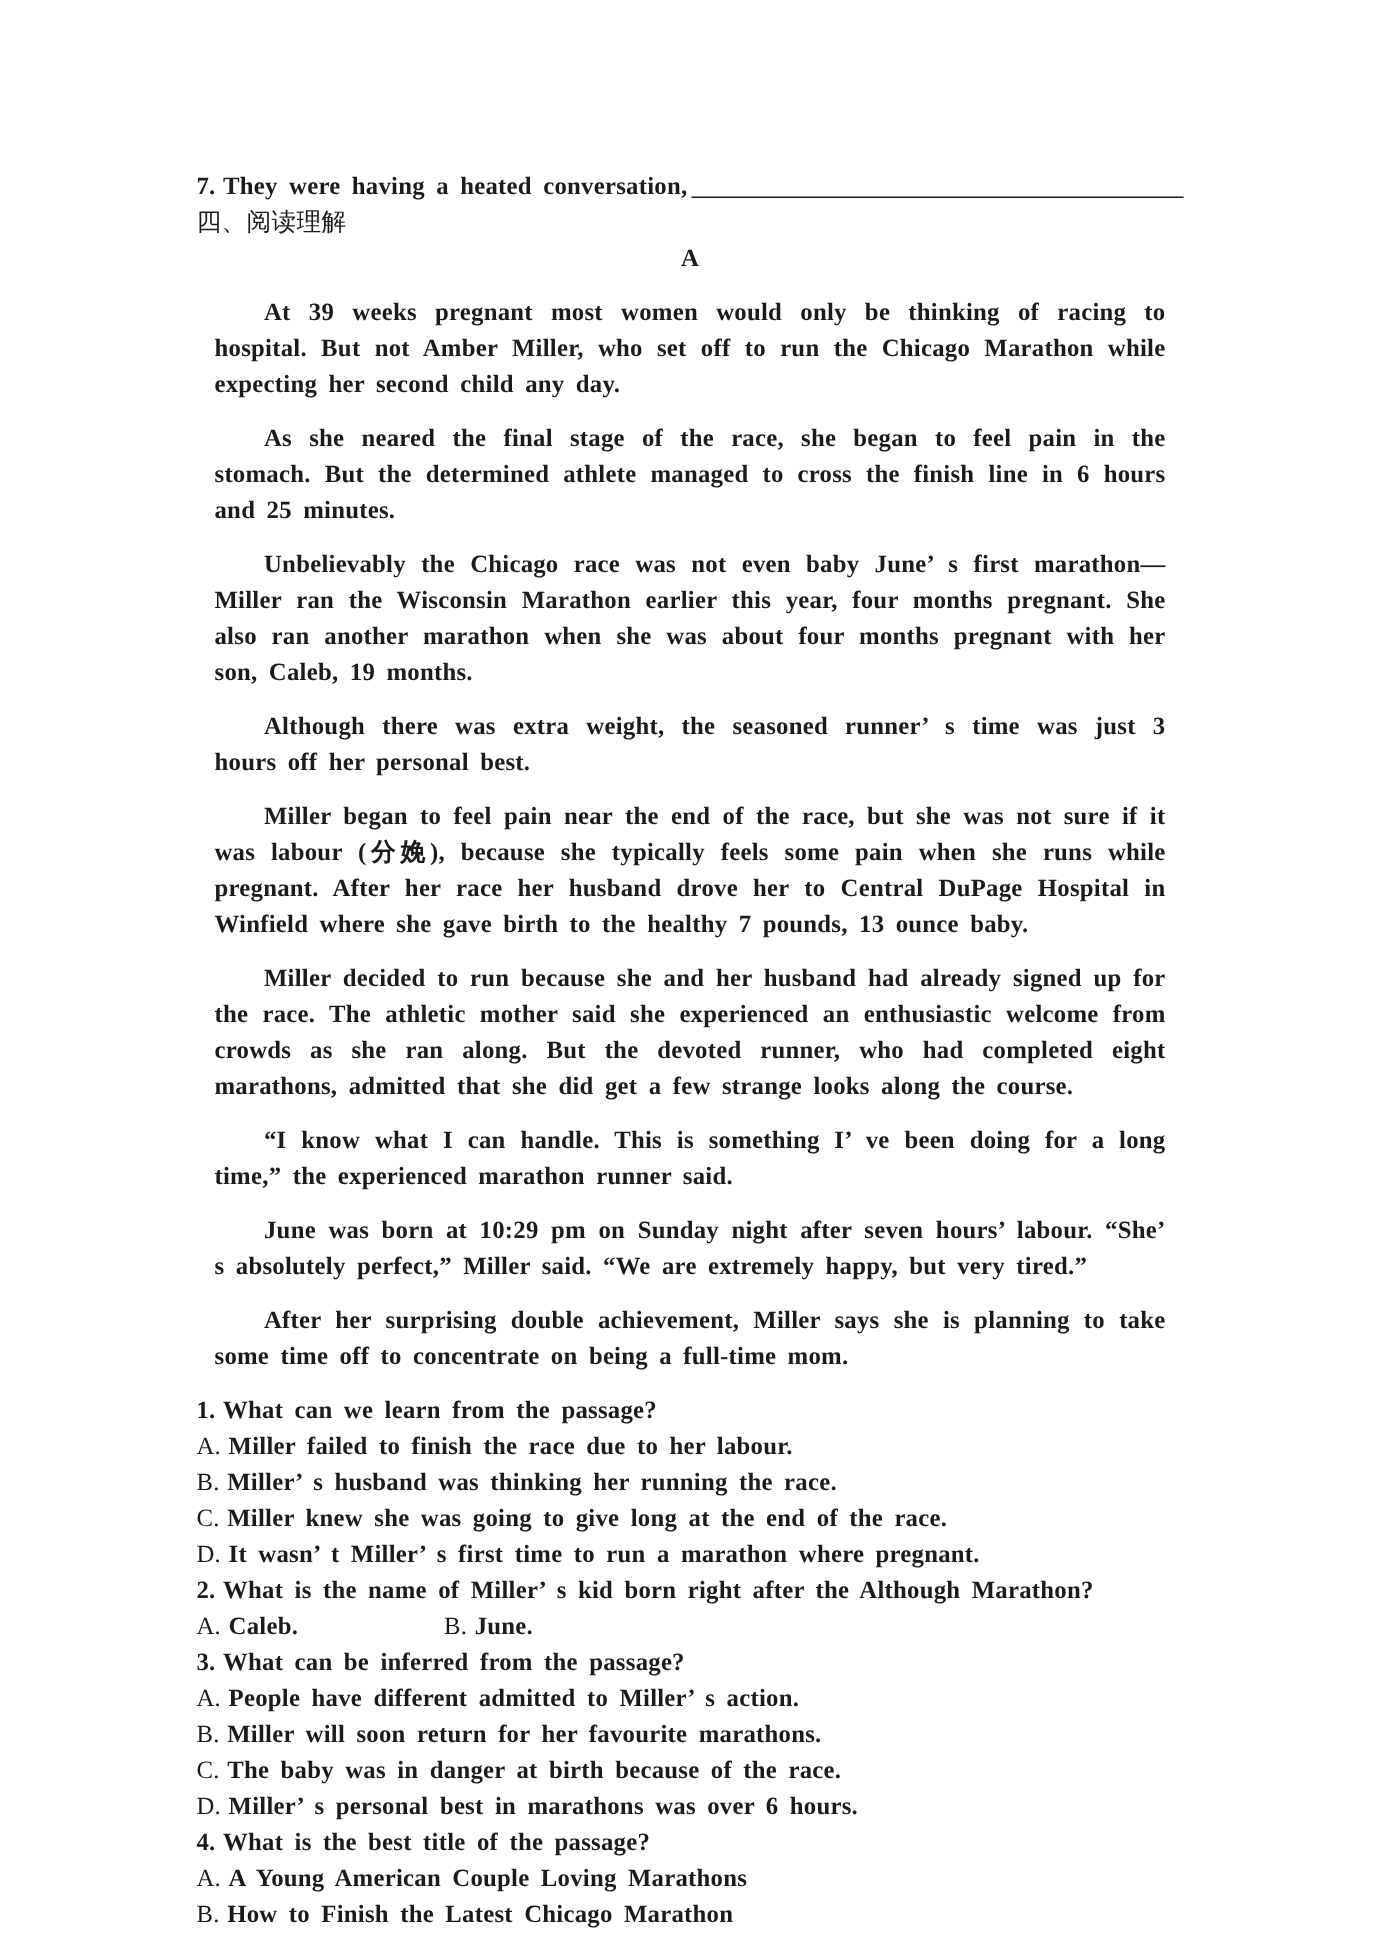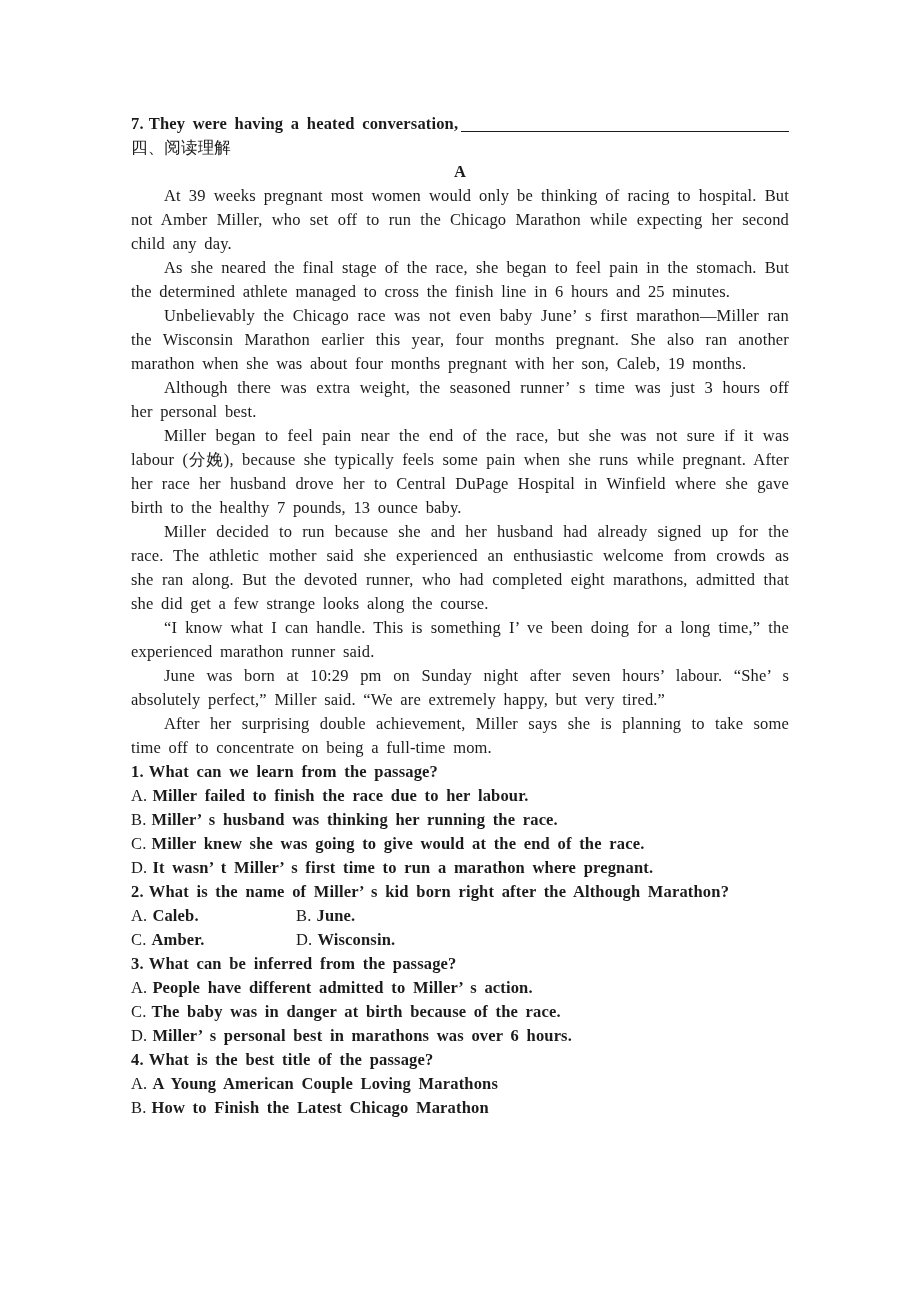--- a/index.html
+++ b/index.html
@@ -23,21 +23,21 @@
   .q-text, .opt-text { margin-left: 5px; font-weight: bold; }
   .blank-row { display: flex; align-items: stretch; }
   .blank { flex: 1 1 auto; position: relative; min-width: 60px; }
   .blank::after {
     content: "";
     position: absolute;
     left: 3px; right: 0; bottom: 4px;
     border-bottom: 1.4px solid #1b1b1b;
   }
   .passage-label { text-align: center; font-weight: 700; }
-  .para { margin: 0; text-indent: 2em; text-align: justify; }
+  .para { margin: 12px; text-indent: 2em; text-align: justify; font-weight: bold; }
   .opt-row { display: flex; gap: 20px; }
   .opt-row .opt:first-child { width: 145px; flex: 0 0 145px; }
   .qline, .opt { min-height: 24px; }
 </style>
 </head>
 <body>
 
 <div class="page">
 
   <div class="line blank-row">
@@ -61,37 +61,34 @@
       <p class="para">“I know what I can handle. This is something I’ ve been doing for a long time,” the experienced marathon runner said.</p>
       <p class="para">June was born at 10:29 pm on Sunday night after seven hours’ labour. “She’ s absolutely perfect,” Miller said. “We are extremely happy, but very tired.”</p>
       <p class="para">After her surprising double achievement, Miller says she is planning to take some time off to concentrate on being a full-time mom.</p>
     </div>
 
   <div id="questions">
       <div>
         <div class="qline"><span class="num">1.</span><span class="q-text">What can we learn from the passage?</span></div>
         <div class="opt"><span class="opt-label">A.</span><span class="opt-text">Miller failed to finish the race due to her labour.</span></div>
         <div class="opt"><span class="opt-label">B.</span><span class="opt-text">Miller’ s husband was thinking her running the race.</span></div>
-        <div class="opt"><span class="opt-label">C.</span><span class="opt-text">Miller knew she was going to give would at the end of the race.</span></div>
+        <div class="opt"><span class="opt-label">C.</span><span class="opt-text">Miller knew she was going to give long at the end of the race.</span></div>
         <div class="opt"><span class="opt-label">D.</span><span class="opt-text">It wasn’ t Miller’ s first time to run a marathon where pregnant.</span></div>
       </div>
       <div>
         <div class="qline"><span class="num">2.</span><span class="q-text">What is the name of Miller’ s kid born right after the Although Marathon?</span></div>
         <div class="opt-row">
           <div class="opt"><span class="opt-label">A.</span><span class="opt-text">Caleb.</span></div>
           <div class="opt"><span class="opt-label">B.</span><span class="opt-text">June.</span></div>
         </div>
-        <div class="opt-row">
-          <div class="opt"><span class="opt-label">C.</span><span class="opt-text">Amber.</span></div>
-          <div class="opt"><span class="opt-label">D.</span><span class="opt-text">Wisconsin.</span></div>
-        </div>
       </div>
       <div>
         <div class="qline"><span class="num">3.</span><span class="q-text">What can be inferred from the passage?</span></div>
         <div class="opt"><span class="opt-label">A.</span><span class="opt-text">People have different admitted to Miller’ s action.</span></div>
+        <div class="opt"><span class="opt-label">B.</span><span class="opt-text">Miller will soon return for her favourite marathons.</span></div>
         <div class="opt"><span class="opt-label">C.</span><span class="opt-text">The baby was in danger at birth because of the race.</span></div>
         <div class="opt"><span class="opt-label">D.</span><span class="opt-text">Miller’ s personal best in marathons was over 6 hours.</span></div>
       </div>
       <div>
         <div class="qline"><span class="num">4.</span><span class="q-text">What is the best title of the passage?</span></div>
         <div class="opt"><span class="opt-label">A.</span><span class="opt-text">A Young American Couple Loving Marathons</span></div>
         <div class="opt"><span class="opt-label">B.</span><span class="opt-text">How to Finish the Latest Chicago Marathon</span></div>
       </div>
     </div>
 

